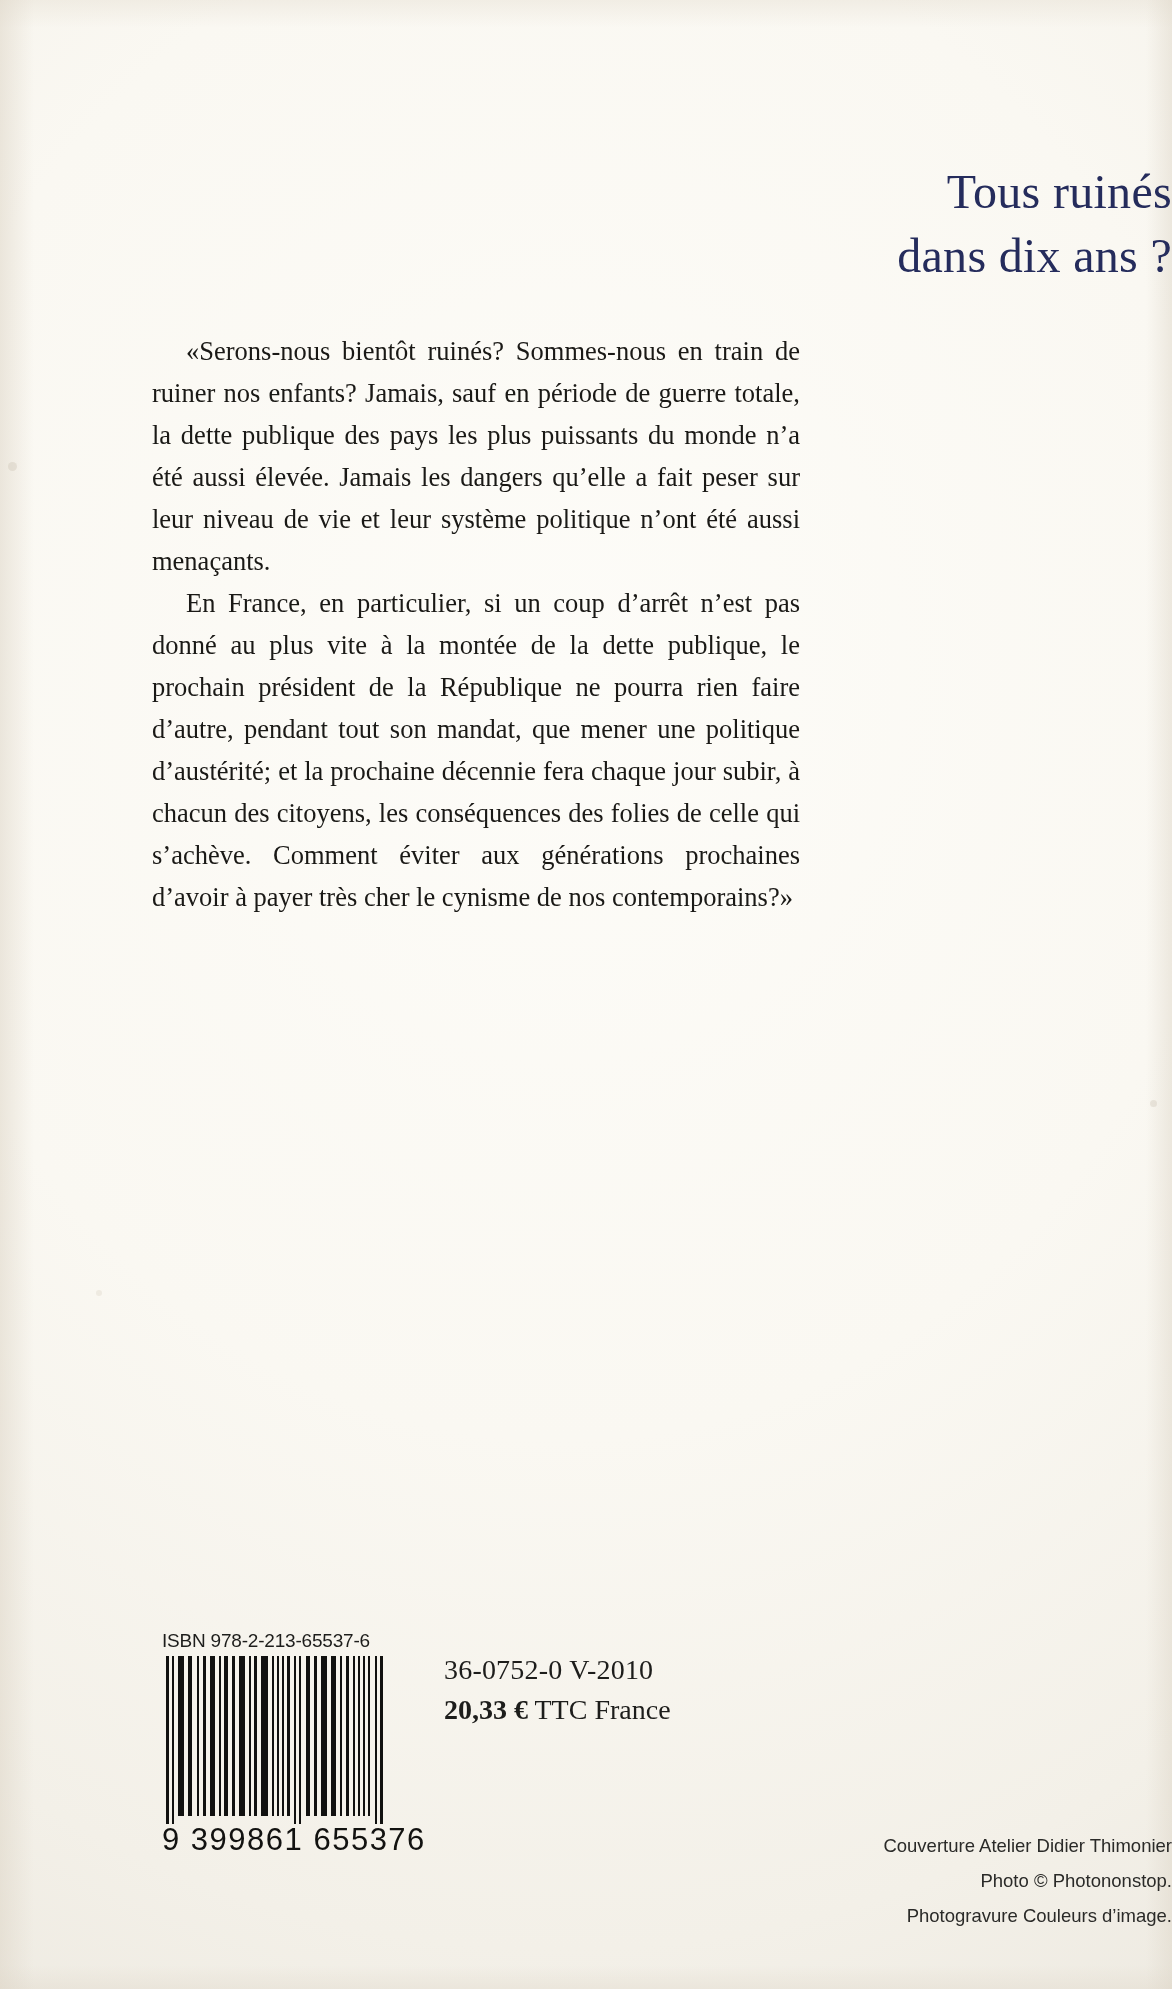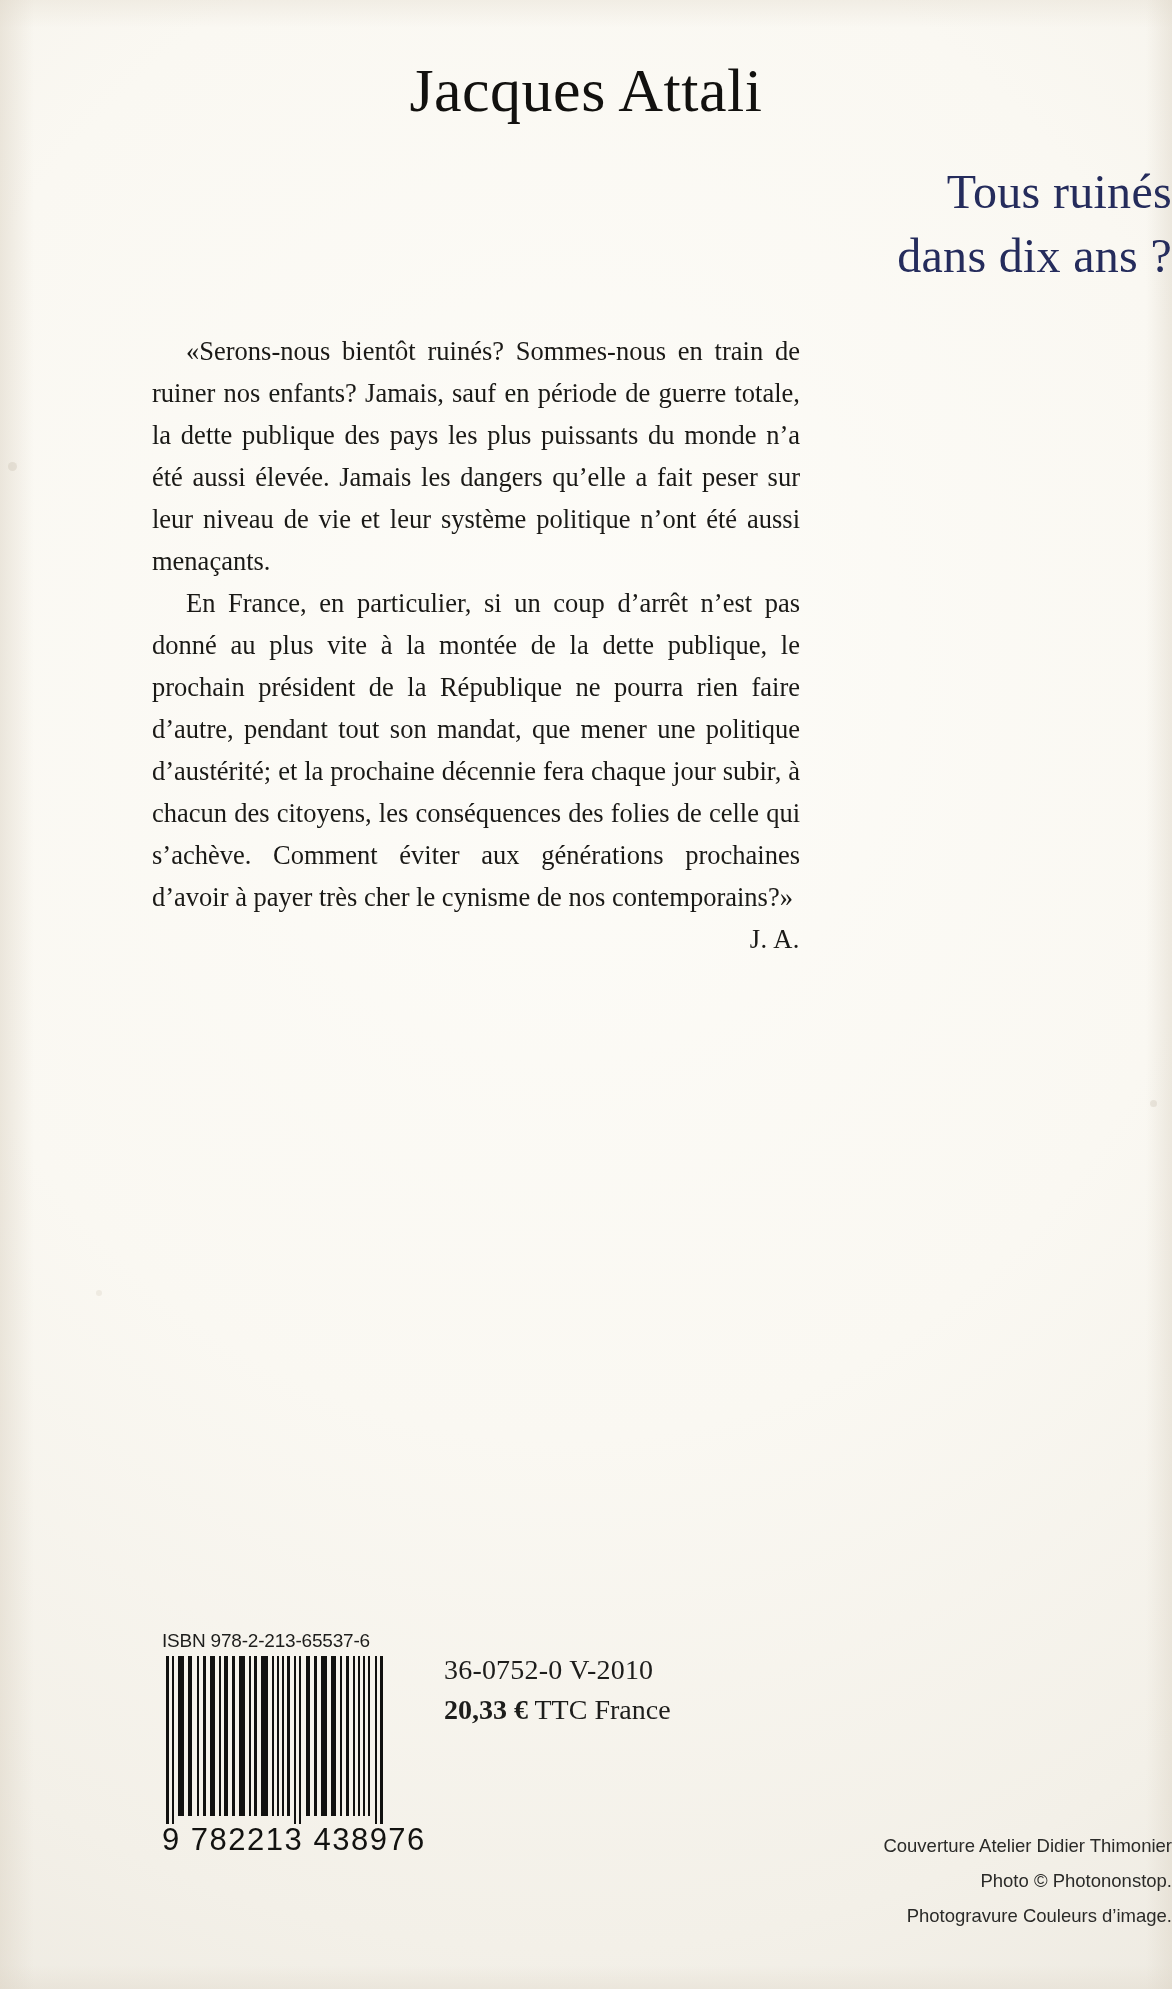--- a/index.html
+++ b/index.html
@@ -169,31 +169,29 @@
 </head>
 <body>
 
 <div class="paper"></div>
 <div class="speck" style="left:8px;top:462px;width:9px;height:9px;"></div>
 <div class="speck" style="left:1150px;top:1100px;width:7px;height:7px;"></div>
 <div class="speck" style="left:96px;top:1290px;width:6px;height:6px;background:rgba(206,196,178,.25);"></div>
 
 <div class="sheet">
 
-  <div class="author">Jacques Attali</div>
 
   <div class="title">
     <span class="title-line">Tous ruinés</span>
     <span class="title-line">dans dix ans ?</span>
   </div>
 
   <div class="blurb">
     <p>«Serons-nous bientôt ruinés? Sommes-nous en train de ruiner nos enfants? Jamais, sauf en période de guerre totale, la dette publique des pays les plus puissants du monde n’a été aussi élevée. Jamais les dangers qu’elle a fait peser sur leur niveau de vie et leur système politique n’ont été aussi menaçants.</p>
     <p>En France, en particulier, si un coup d’arrêt n’est pas donné au plus vite à la montée de la dette publique, le prochain président de la République ne pourra rien faire d’autre, pendant tout son mandat, que mener une politique d’austérité; et la prochaine décennie fera chaque jour subir, à chacun des citoyens, les conséquences des folies de celle qui s’achève. Comment éviter aux générations prochaines d’avoir à payer très cher le cynisme de nos contemporains?»</p>
-    <p class="signature">J. A.</p>
   </div>
 
   <div class="bottom">
 
     <div class="isbn-block">
       <div class="isbn-text">ISBN 978-2-213-65537-6</div>
       <svg class="barcode" viewBox="0 0 238 168" preserveAspectRatio="none">
         <rect x="0" y="0" width="238" height="168" fill="none"></rect>
         <g fill="#111110">
           <rect x="4" y="0" width="3" height="168"></rect>
@@ -223,21 +221,21 @@
           <rect x="178" y="0" width="2" height="160"></rect>
           <rect x="184" y="0" width="3" height="160"></rect>
           <rect x="191" y="0" width="2" height="160"></rect>
           <rect x="196" y="0" width="2" height="160"></rect>
           <rect x="201" y="0" width="2" height="160"></rect>
           <rect x="206" y="0" width="2" height="160"></rect>
           <rect x="213" y="0" width="2" height="168"></rect>
           <rect x="218" y="0" width="3" height="168"></rect>
         </g>
       </svg>
-      <div class="ean-digits">9 782213 438976</div>
+      <div class="ean-digits">9 399861 655376</div>
     </div>
 
     <div class="price-block">
       <div class="price-ref">36-0752-0   V-2010</div>
       <div class="price-line"><span class="price-amount">20,33 €</span><span> TTC France</span></div>
     </div>
 
     <div class="credits">
       <div>Couverture Atelier Didier Thimonier</div>
       <div>Photo © Photononstop.</div>

